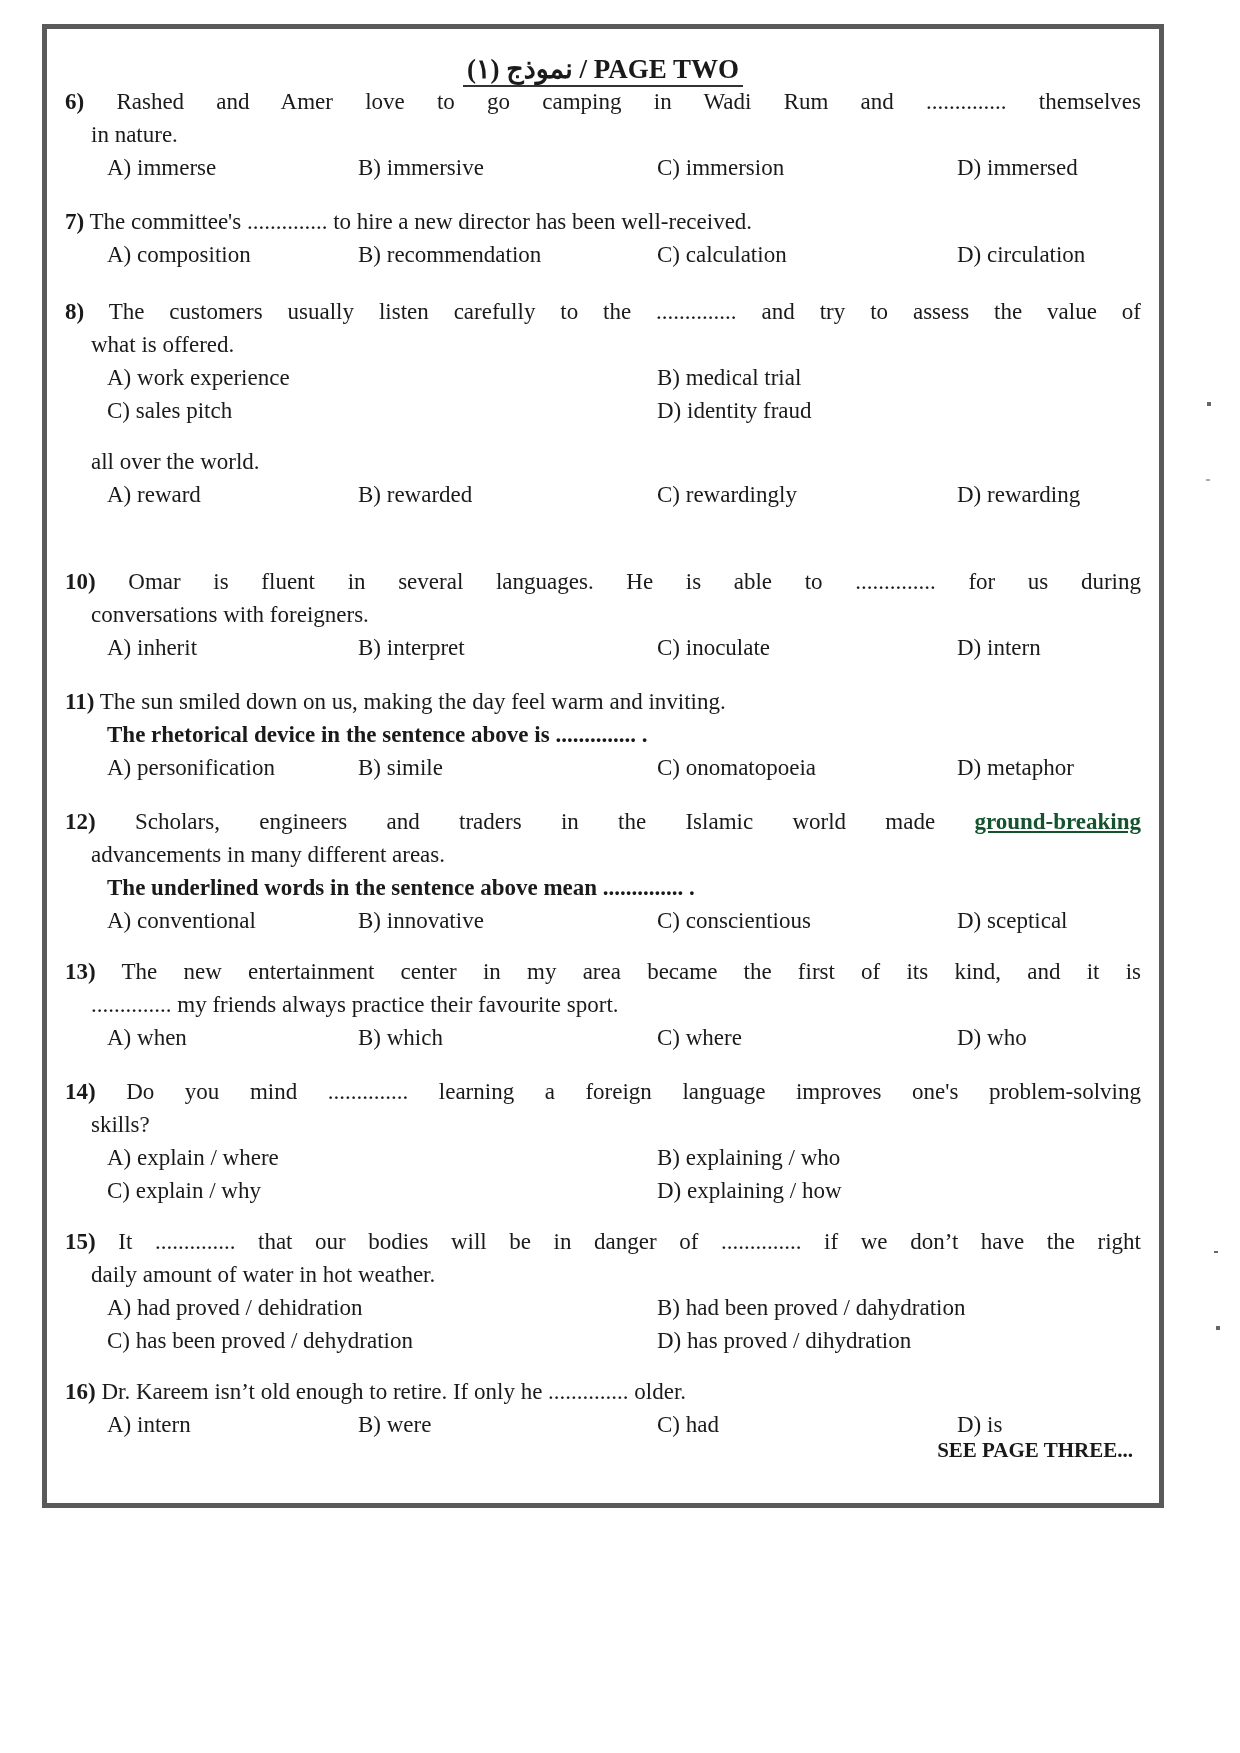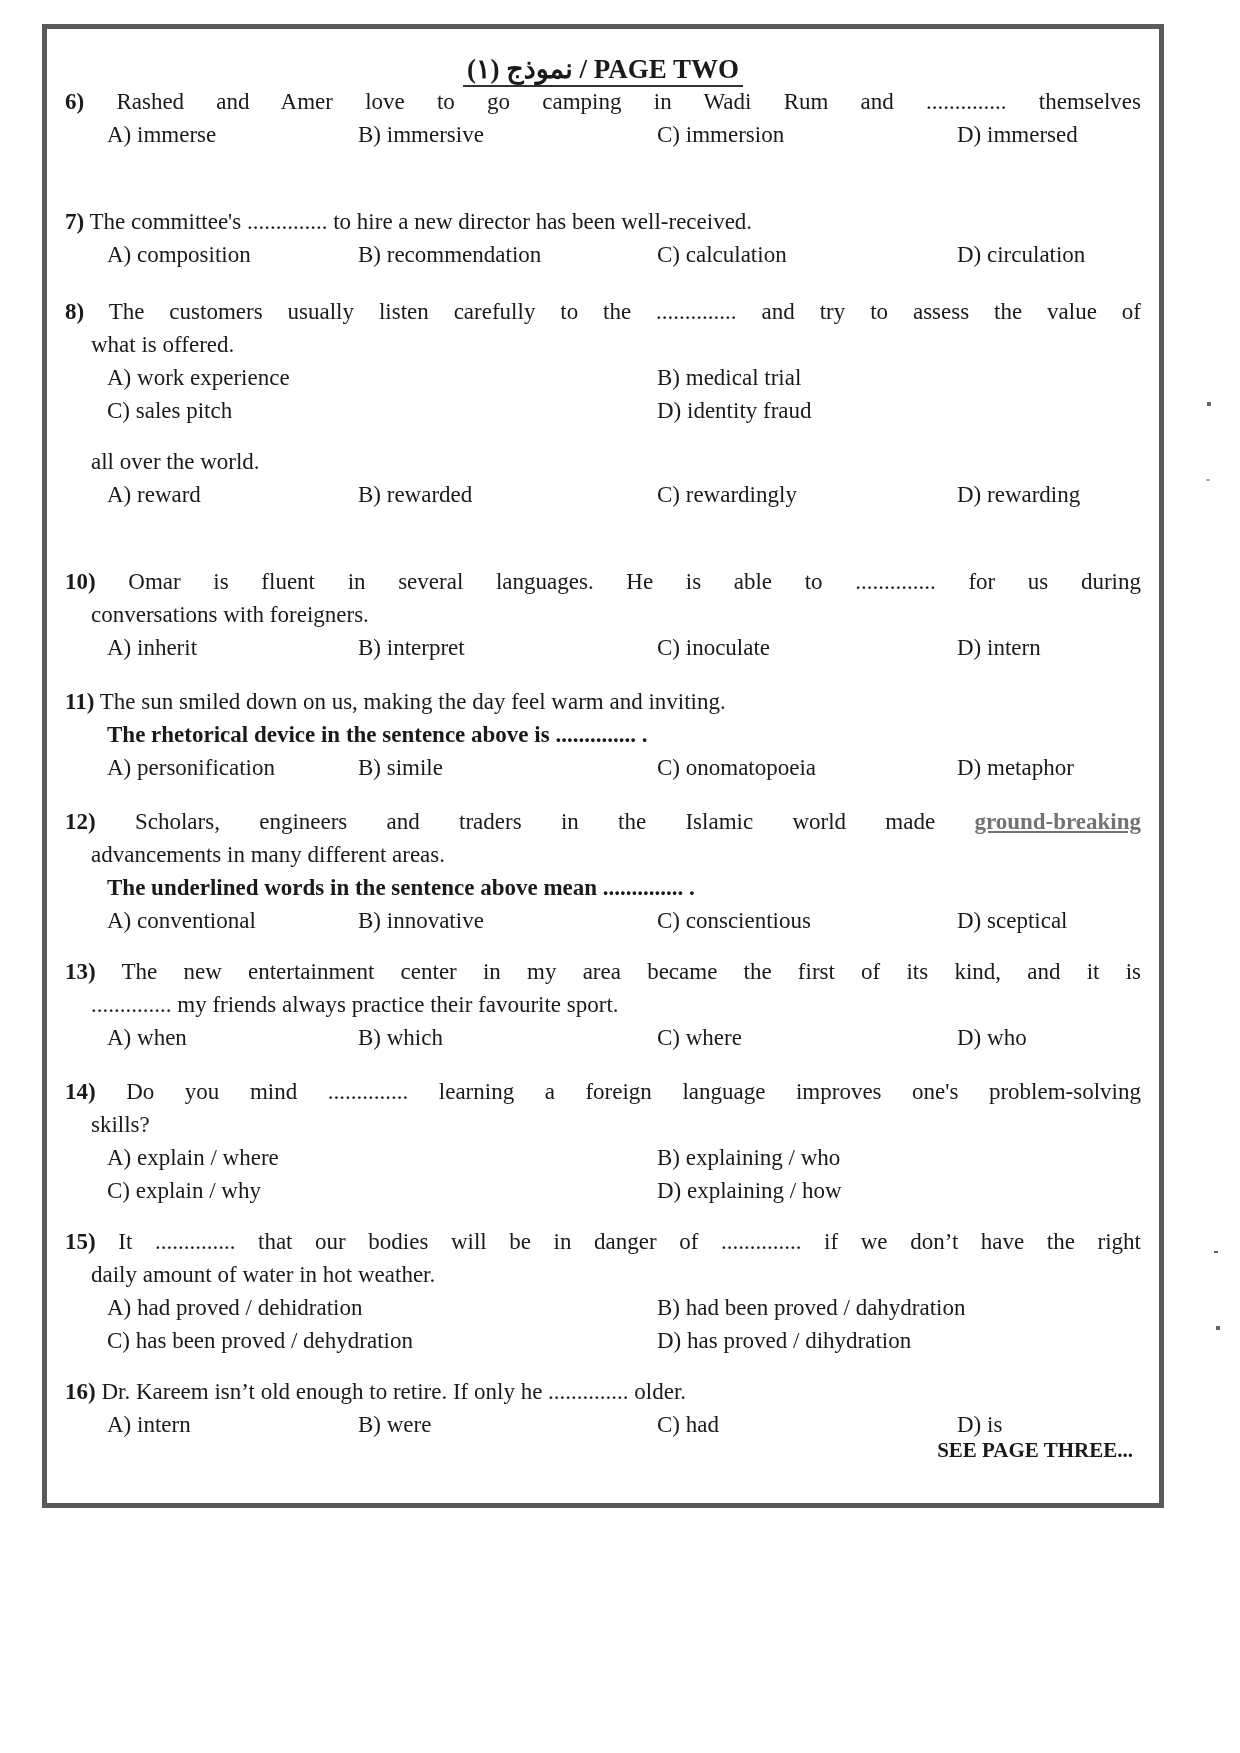--- a/index.html
+++ b/index.html
@@ -13,35 +13,36 @@
   .q { position: absolute; left: 18px; right: 18px; font-size: 23px; line-height: 33px; }
   .q .stem { text-align: justify; text-align-last: justify; }
   .q .stem.last-left { text-align-last: left; }
   .q .num { font-weight: bold; }
   .q .cont { padding-left: 26px; }
   .q .bold-line { padding-left: 42px; font-weight: bold; }
   .opts { position: relative; height: 33px; }
   .opts .o { position: absolute; top: 0; white-space: nowrap; }
   .c1 { left: 42px; } .c2 { left: 293px; } .c3 { left: 592px; } .c4 { left: 892px; }
   .c2b { left: 592px; }
-  .ul { text-decoration: underline; font-weight: bold; color: #737373; }
+  .ul { text-decoration: underline; font-weight: bold; color: #14532d; }
   .footer { position: absolute; right: 26px; bottom: 40px; font-weight: bold; font-size: 21px; }
   .speck { position: absolute; background: #666; }
 </style>
 </head>
 <body>
 
 <div class="frame">
 
   <div class="title">
     <span>(١) نموذج / PAGE TWO</span>
   </div>
 
   <div class="q" style="top:56px;">
     <div class="stem"><span class="num">6)</span> <span>Rashed and Amer love to go camping in Wadi Rum and .............. themselves</span></div>
+    <div class="cont">in nature.</div>
     <div class="opts">
       <span class="o c1">A) immerse</span>
       <span class="o c2">B) immersive</span>
       <span class="o c3">C) immersion</span>
       <span class="o c4">D) immersed</span>
     </div>
   </div>
 
   <div class="q" style="top:176px;">
     <div class="stem last-left"><span class="num">7)</span> <span>The committee's .............. to hire a new director has been well-received.</span></div>

